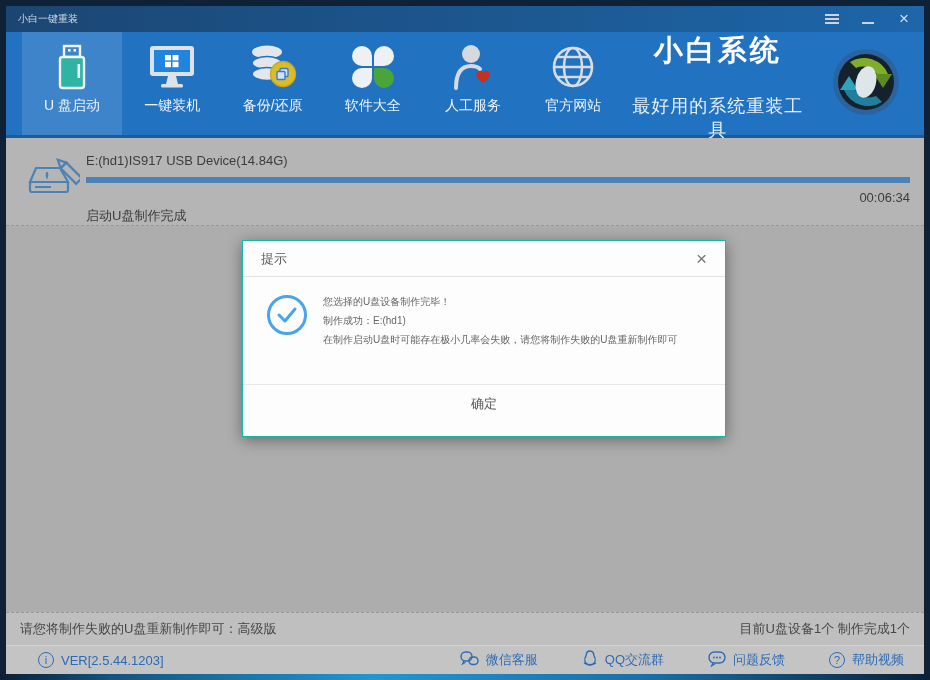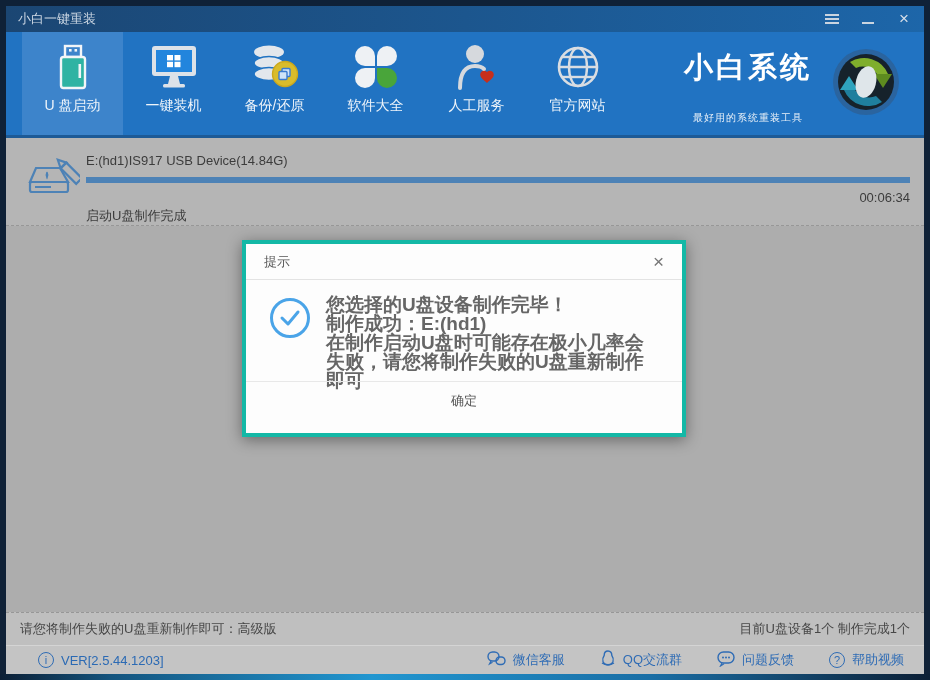--- a/index.html
+++ b/index.html
@@ -6,67 +6,67 @@
   html,body { width:930px; height:680px; }
   body { font-family:"Liberation Sans","DejaVu Sans",sans-serif; background:#0f2137; overflow:hidden; position:relative; }
 
   .frame { position:absolute; left:0; top:0; width:930px; height:680px; background:#0f2137; }
   .window { position:absolute; left:6px; top:6px; width:918px; height:668px; background:#adadad; display:flex; flex-direction:column; }
   .bottom-glow { position:absolute; left:0; bottom:0; width:930px; height:6px;
     background:linear-gradient(90deg,#0c1f35,#14547e 12%,#2196d0 40%,#1a6ea5 70%,#0c1f35); }
 
   
   .titlebar { height:26px; background:linear-gradient(90deg,#1b4673,#1d66a9); display:flex; align-items:center; padding:0 12px; flex:0 0 auto; }
-  .win-title { color:#cdd8e4; font-size:13px; }
+  .win-title { color:#cdd8e4; font-size:10px; }
   .win-controls { margin-left:auto; display:flex; align-items:center; gap:20px; }
   .ctrl { width:16px; height:14px; display:flex; align-items:center; justify-content:center; cursor:pointer; }
   .menu-bars { display:flex; flex-direction:column; gap:2px; width:14px; }
   .menu-bars i { display:block; height:2px; background:#c9d4e0; }
   .min-bar { width:12px; height:2px; background:#c9d4e0; align-self:flex-end; margin-bottom:2px; }
   .close-glyph { color:#d6dee8; font-size:17px; line-height:14px; }
 
   
   .nav { height:106px; background:#2173c2; border-bottom:3px solid #1d5a96; display:flex; padding-left:16px; flex:0 0 auto; }
   .tab { width:101px; display:flex; flex-direction:column; align-items:center; justify-content:flex-end; padding-bottom:20px; cursor:pointer; }
   .tab.sel { background:#3d84cb; }
   .tab-icon { height:52px; display:flex; align-items:center; justify-content:center; }
   .tab-label { color:#eef4fa; font-size:14px; margin-top:4px; white-space:nowrap; }
   .brand { margin-left:auto; text-align:center; align-self:center; margin-top:6px; }
   .brand-name { color:#fff; font-size:29px; letter-spacing:3px; font-weight:bold; }
-  .brand-tagline { color:#e8f0f8; font-size:10px; margin-top:23px; letter-spacing:1px; }
+  .brand-tagline { color:#e8f0f8; font-size:18px; margin-top:23px; letter-spacing:1px; }
   .logo { margin:0 22px 0 18px; align-self:center; }
 
   
   .progress-sec { height:88px; background:#b5b5b5; border-bottom:1px dashed #979797; position:relative; flex:0 0 auto; }
   .disk-icon { position:absolute; left:20px; top:18px; }
   .p-device { position:absolute; left:80px; top:15px; font-size:13px; color:#3c3c3c; }
   .p-track { position:absolute; left:80px; top:39px; right:14px; height:6px; background:#9f9f9f; }
   .p-fill { height:6px; background:#4d82b6; }
   .p-status { position:absolute; left:80px; top:69px; font-size:13px; color:#3c3c3c; }
   .p-time { position:absolute; right:14px; top:52px; font-size:13px; color:#3c3c3c; }
 
   
   .main { flex:1 1 auto; background:#adadad; position:relative; }
 
   
   .statusbar { height:33px; background:#bfbfbf; border-top:1px dashed #979797; display:flex; align-items:center; justify-content:space-between; padding:0 14px; font-size:13px; color:#474747; flex:0 0 auto; }
   .footer { height:29px; background:#c4c4c4; border-top:1px solid #d4d4d4; display:flex; align-items:center; padding:0 14px; flex:0 0 auto; }
   .ver { display:flex; align-items:center; gap:7px; color:#2b6ab4; font-size:13px; margin-left:18px; cursor:pointer; }
-  .flinks { margin-left:auto; display:flex; align-items:center; gap:35px; margin-right:6px; }
+  .flinks { margin-left:auto; display:flex; align-items:center; gap:44px; margin-right:6px; }
   .flink { display:flex; align-items:center; gap:7px; color:#2f6cb5; font-size:13px; cursor:pointer; }
   .circle-glyph { width:16px; height:16px; border:1.5px solid #2f6cb5; border-radius:50%; display:flex; align-items:center; justify-content:center; font-size:11px; color:#2f6cb5; flex:0 0 auto; }
 
   
-  .dialog { position:absolute; left:242px; top:240px; width:444px; height:197px; background:#fdfdfd; border:4px solid #14b8a6; box-shadow:0 3px 14px rgba(0,0,0,.4); }
+  .dialog { position:absolute; left:242px; top:240px; width:484px; height:197px; background:#fdfdfd; border:1px solid #14b8a6; box-shadow:0 3px 14px rgba(0,0,0,.4); }
   .dlg-head { height:36px; display:flex; align-items:center; justify-content:space-between; padding:0 18px; border-bottom:1px solid #e3e3e3; }
   .dlg-title { font-size:13px; color:#555; }
   .dlg-close { font-size:19px; color:#777; cursor:pointer; line-height:18px; }
   .dlg-body { display:flex; padding:15px 24px 0 24px; gap:16px; }
   .check-circle { width:40px; height:40px; border:3px solid #4aa4e8; border-radius:50%; flex:0 0 auto; margin-top:3px; display:flex; align-items:center; justify-content:center; }
-  .dlg-text { font-size:19px; color:#666; line-height:19px;font-weight:bold; }
+  .dlg-text { font-size:10px; color:#666; line-height:19px; }
   .dlg-ok { position:absolute; left:0; bottom:14px; width:100%; height:38px; border-top:1px solid #e8e8e8; display:flex; align-items:center; justify-content:center; font-size:13px; color:#555; cursor:pointer; }
 </style>
 </head>
 <body>
 
 <div class="frame">
   <div class="window">
 
     <div class="titlebar">
       <span class="win-title">小白一键重装</span>

